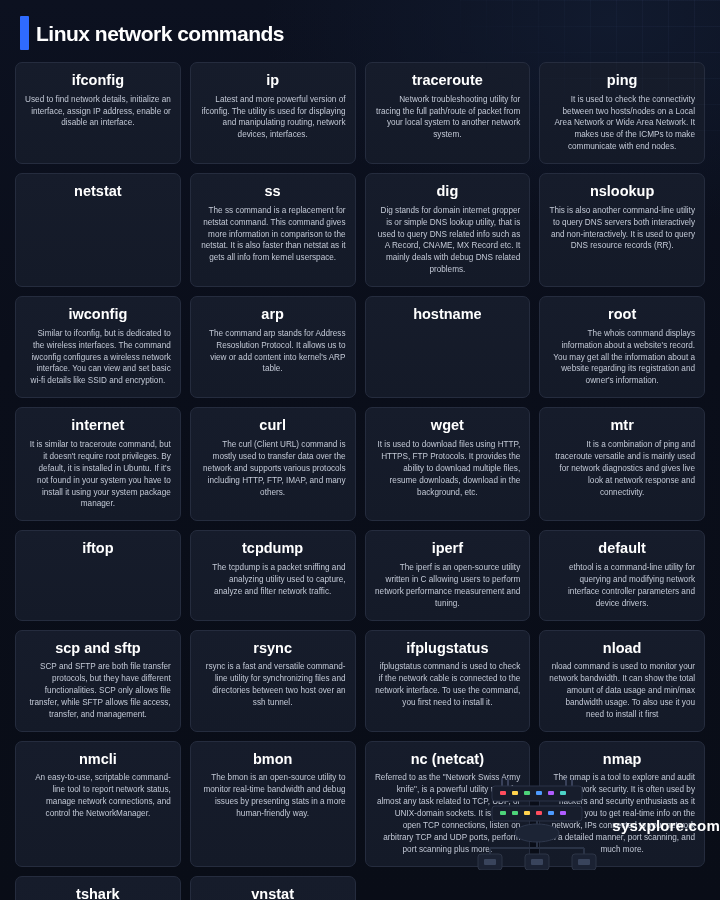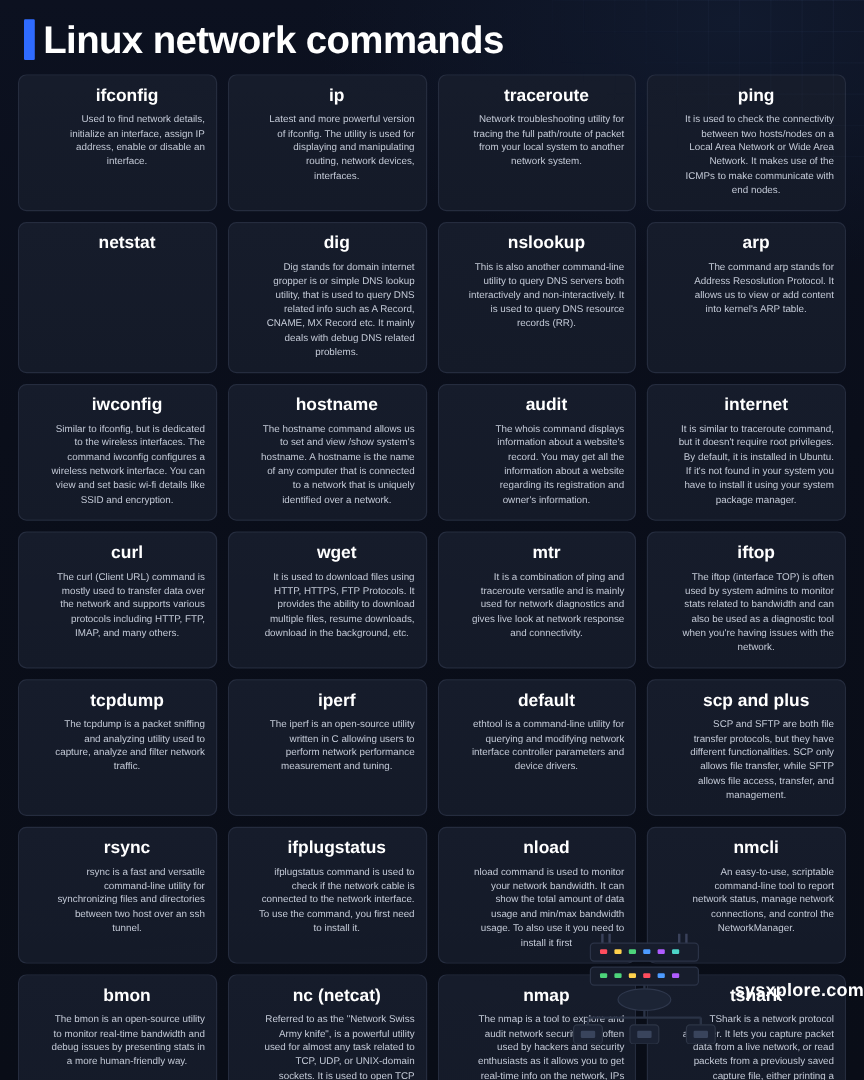--- a/index.html
+++ b/index.html
@@ -41,36 +41,36 @@
   .title-bar {
     width: 9px;
     height: 34px;
     background: #2f6bff;
     margin-right: 7px;
     border-radius: 1px;
     flex: 0 0 auto;
   }
   .title-text {
     color: #ffffff;
-    font-size: 32px;
+    font-size: 21px;
     font-weight: bold;
     letter-spacing: -0.5px;
     line-height: 1;
   }
   .grid {
     display: grid;
     grid-template-columns: repeat(4, 1fr);
     gap: 9px;
     padding: 4px 1px 0 1px;
   }
   .card {
     background: linear-gradient(180deg, #161c2b 0%, #141a28 100%);
     border: 1px solid #252c3e;
     border-radius: 7px;
-    padding: 9px 9px 10px 25px;
+    padding: 9px 9px 10px 9px;
     min-height: 82px;
     display: flex;
     flex-direction: column;
     align-items: center;
   }
   .card-title {
     color: #ffffff;
     font-size: 14.5px;
     font-weight: bold;
     text-align: center;
@@ -137,43 +137,46 @@
       </div>
     <div class="card">
         <div class="card-title">ping</div>
         <div class="card-desc">It is used to check the connectivity between two hosts/nodes on a Local Area Network or Wide Area Network. It makes use of the ICMPs to make communicate with end nodes.</div>
       </div>
 
     <div class="card">
         <div class="card-title">netstat</div>
       </div>
     <div class="card">
+        <div class="card-title">ss</div>
+        <div class="card-desc">The ss command is a replacement for netstat command. This command gives more information in comparison to the netstat. It is also faster than netstat as it gets all info from kernel userspace.</div>
+      </div>
+    <div class="card">
         <div class="card-title">dig</div>
         <div class="card-desc">Dig stands for domain internet gropper is or simple DNS lookup utility, that is used to query DNS related info such as A Record, CNAME, MX Record etc. It mainly deals with debug DNS related problems.</div>
       </div>
 
     <div class="card">
         <div class="card-title">nslookup</div>
         <div class="card-desc">This is also another command-line utility to query DNS servers both interactively and non-interactively. It is used to query DNS resource records (RR).</div>
       </div>
     <div class="card">
+        <div class="card-title">iwconfig</div>
+        <div class="card-desc">Similar to ifconfig, but is dedicated to the wireless interfaces. The command iwconfig configures a wireless network interface. You can view and set basic wi-fi details like SSID and encryption.</div>
+      </div>
+    <div class="card">
         <div class="card-title">arp</div>
         <div class="card-desc">The command arp stands for Address Resoslution Protocol. It allows us to view or add content into kernel's ARP table.</div>
       </div>
-    <div class="card">
-        <div class="card-title">iwconfig</div>
-        <div class="card-desc">Similar to ifconfig, but is dedicated to the wireless interfaces. The command iwconfig configures a wireless network interface. You can view and set basic wi-fi details like SSID and encryption.</div>
-      </div>
 
     <div class="card">
         <div class="card-title">hostname</div>
-        <div class="card-desc">The hostname command allows us to set and view /show system's hostname. A hostname is the name of any computer that is connected to a network that is uniquely identified over a network.</div>
-      </div>
-    <div class="card">
-        <div class="card-title">audit</div>
+      </div>
+    <div class="card">
+        <div class="card-title">root</div>
         <div class="card-desc">The whois command displays information about a website's record. You may get all the information about a website regarding its registration and owner's information.</div>
       </div>
     <div class="card">
         <div class="card-title">internet</div>
         <div class="card-desc">It is similar to traceroute command, but it doesn't require root privileges. By default, it is installed in Ubuntu. If it's not found in your system you have to install it using your system package manager.</div>
       </div>
     <div class="card">
         <div class="card-title">curl</div>
         <div class="card-desc">The curl (Client URL) command is mostly used to transfer data over the network and supports various protocols including HTTP, FTP, IMAP, and many others.</div>
       </div>
@@ -181,37 +184,36 @@
     <div class="card">
         <div class="card-title">wget</div>
         <div class="card-desc">It is used to download files using HTTP, HTTPS, FTP Protocols. It provides the ability to download multiple files, resume downloads, download in the background, etc.</div>
       </div>
     <div class="card">
         <div class="card-title">mtr</div>
         <div class="card-desc">It is a combination of ping and traceroute versatile and is mainly used for network diagnostics and gives live look at network response and connectivity.</div>
       </div>
     <div class="card">
         <div class="card-title">iftop</div>
-        <div class="card-desc">The iftop (interface TOP) is often used by system admins to monitor stats related to bandwidth and can also be used as a diagnostic tool when you're having issues with the network.</div>
       </div>
     <div class="card">
         <div class="card-title">tcpdump</div>
         <div class="card-desc">The tcpdump is a packet sniffing and analyzing utility used to capture, analyze and filter network traffic.</div>
       </div>
 
     <div class="card">
         <div class="card-title">iperf</div>
         <div class="card-desc">The iperf is an open-source utility written in C allowing users to perform network performance measurement and tuning.</div>
       </div>
     <div class="card">
         <div class="card-title">default</div>
         <div class="card-desc">ethtool is a command-line utility for querying and modifying network interface controller parameters and device drivers.</div>
       </div>
     <div class="card">
-        <div class="card-title">scp and plus</div>
+        <div class="card-title">scp and sftp</div>
         <div class="card-desc">SCP and SFTP are both file transfer protocols, but they have different functionalities. SCP only allows file transfer, while SFTP allows file access, transfer, and management.</div>
       </div>
     <div class="card">
         <div class="card-title">rsync</div>
         <div class="card-desc">rsync is a fast and versatile command-line utility for synchronizing files and directories between two host over an ssh tunnel.</div>
       </div>
 
     <div class="card">
         <div class="card-title">ifplugstatus</div>
         <div class="card-desc">ifplugstatus command is used to check if the network cable is connected to the network interface. To use the command, you first need to install it.</div>

